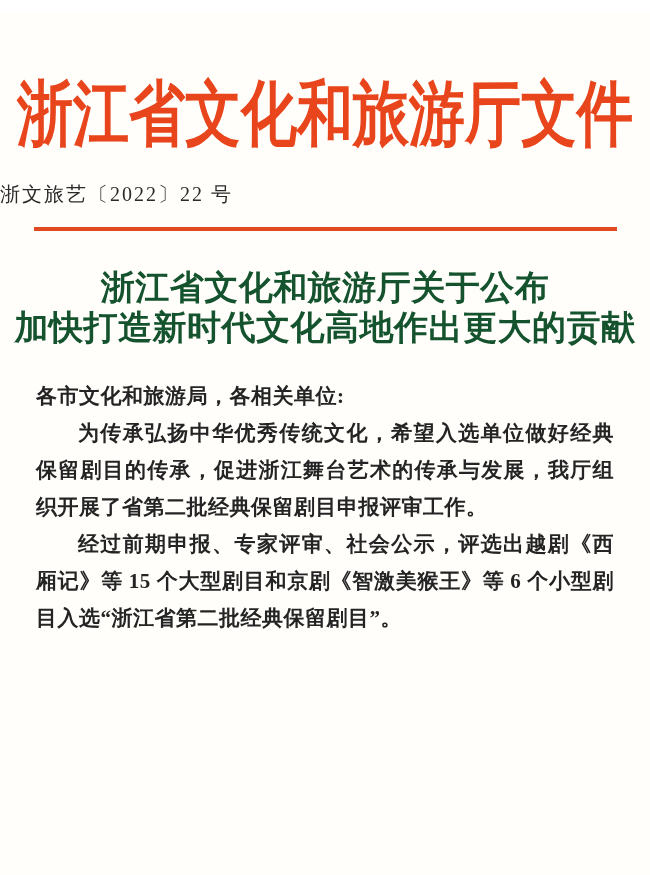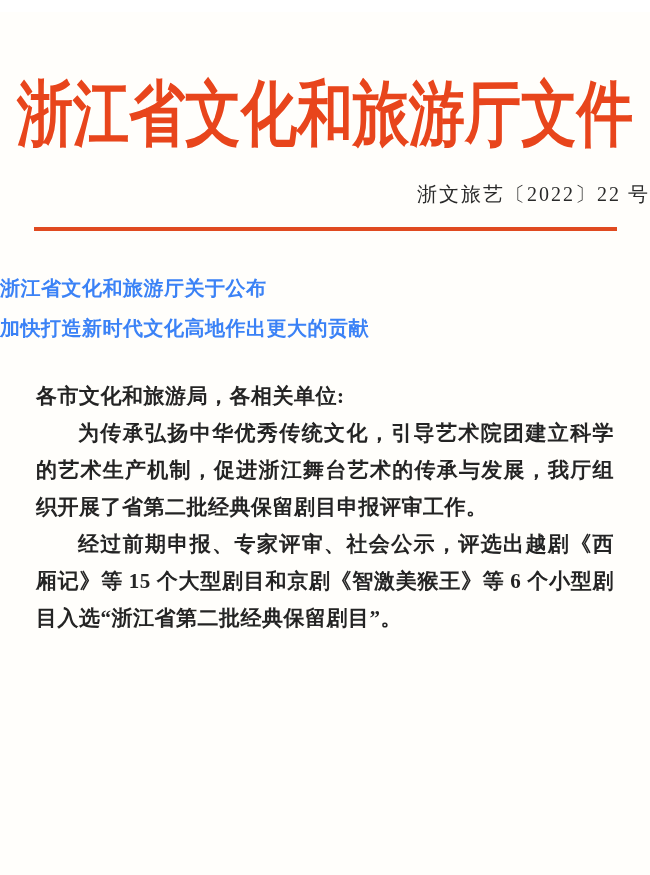--- a/index.html
+++ b/index.html
@@ -32,41 +32,41 @@
     font-weight: 700;
     color: #e8451c;
     white-space: nowrap;
     letter-spacing: 0px;
     transform: scaleY(1.27);
     transform-origin: center;
   }
   
   .doc-number {
     margin-top: 34px;
-    text-align: right;
+    text-align: left;
     font-size: 20px;
     line-height: 1;
     letter-spacing: 2px;
     color: #2a2a2a;
   }
   
   .red-rule {
     margin: 23px auto 0 auto;
     width: 583px;
     height: 4px;
     background: #e04a20;
   }
   
   .notice-title {
     margin-top: 37px;
-    text-align: left;
+    text-align: center;
     font-weight: 700;
-    font-size: 20px;
+    font-size: 34px;
     line-height: 40px;
-    color: #3b82f6;
+    color: #14532d;
     letter-spacing: 0.5px;
   }
   
   .notice-body {
     margin: 30px 36px 0 36px;
     font-size: 21px;
     line-height: 37px;
     letter-spacing: 0.5px;
     text-align: justify;
     color: #242424;
@@ -95,17 +95,17 @@
     <div class="red-rule"></div>
   </div>
 
   <div class="notice-title">
     <div>浙江省文化和旅游厅关于公布</div>
     <div>加快打造新时代文化高地作出更大的贡献</div>
   </div>
 
   <div class="notice-body">
     <p>各市文化和旅游局，各相关单位:</p>
-    <p class="indented">为传承弘扬中华优秀传统文化，引导艺术院团建立科学的艺术生产机制，促进浙江舞台艺术的传承与发展，我厅组织开展了省第二批经典保留剧目申报评审工作。</p>
+    <p class="indented">为传承弘扬中华优秀传统文化，希望入选单位做好经典保留剧目的传承，促进浙江舞台艺术的传承与发展，我厅组织开展了省第二批经典保留剧目申报评审工作。</p>
     <p class="indented">经过前期申报、专家评审、社会公示，评选出越剧《西厢记》等 15 个大型剧目和京剧《智激美猴王》等 6 个小型剧目入选“浙江省第二批经典保留剧目”。</p>
   </div>
 
 </div>
 
 </body></html>

